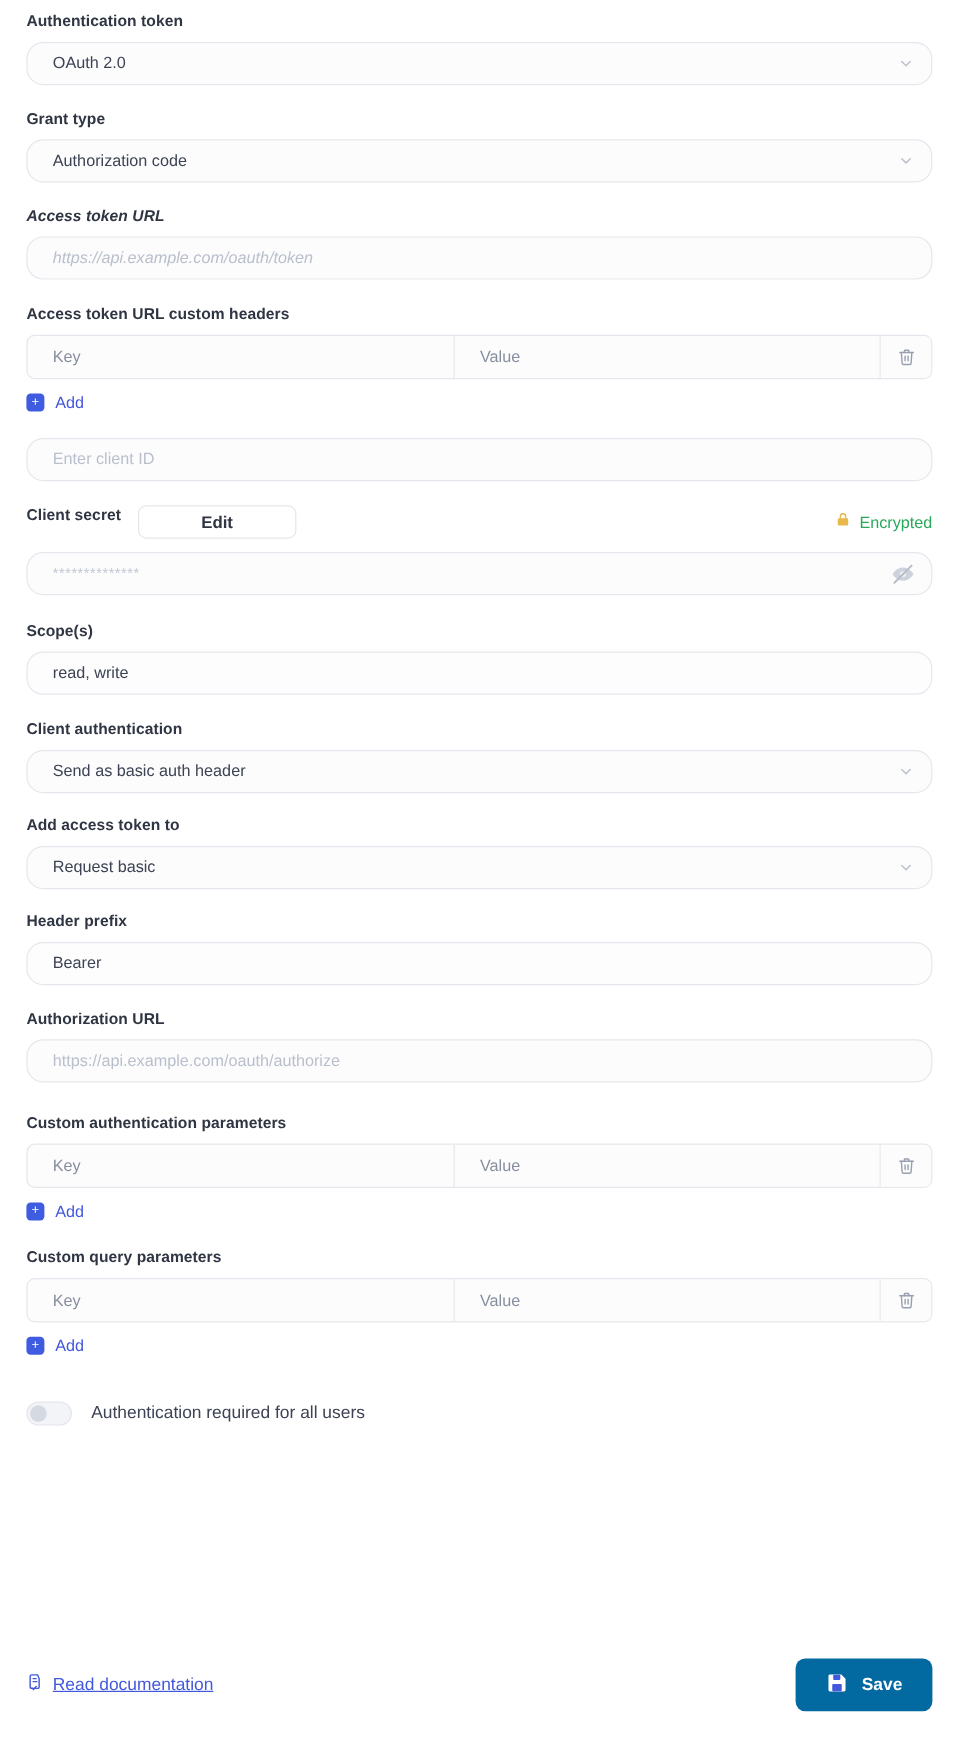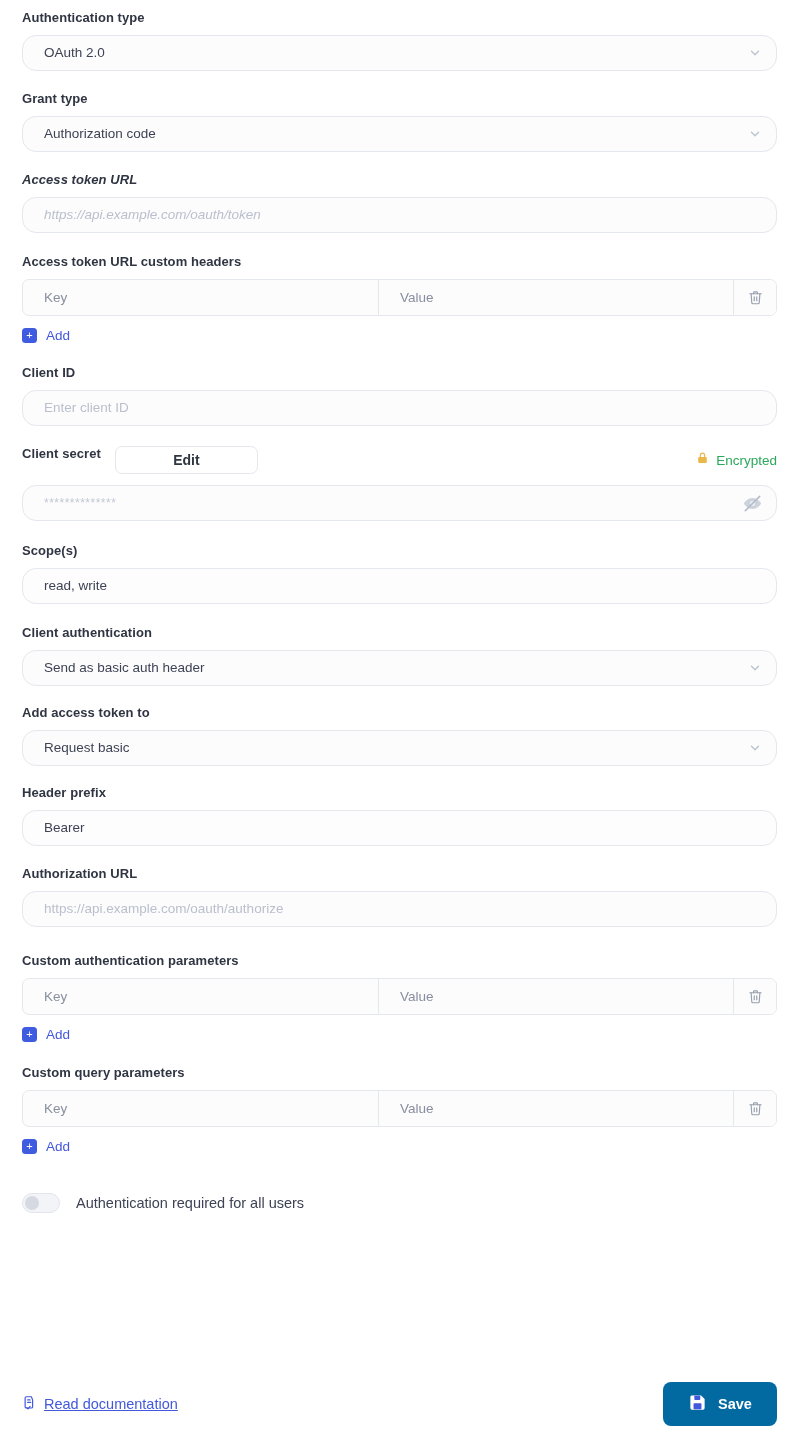--- a/index.html
+++ b/index.html
@@ -110,21 +110,21 @@
   }
 
   
   .secretrow {
     display: flex;
     width: 755px;
     height: 28px;
   }
   .secretrow .label { margin-right: 14px; }
   .editbtn {
-    width: 143px; height: 28px;
+    width: 132px; height: 28px;
     border: 1px solid #e4e7ec;
     border-radius: 7px;
     background: #ffffff;
     display: flex; align-items: center; justify-content: center;
     font-size: 14px;
     font-weight: 700;
     color: #2f3542;
   }
   .encwrap {
     margin-left: auto;
@@ -182,21 +182,21 @@
     font-weight: 700;
     text-align: center;
   }
 </style>
 </head>
 <body>
 
 <div class="page">
 
   <div class="field" style="padding-top:10px;">
-    <div class="label">Authentication type</div>
+    <div class="label">Authentication token</div>
     <div class="control" style="margin-top:9px;">
       <span class="txt">OAuth 2.0</span>
       <span class="chev">
         <svg width="14" height="14" viewBox="0 0 24 24" fill="none" stroke="#bcc2ce" stroke-width="2.2" stroke-linecap="round" stroke-linejoin="round">
             <polyline points="6 9 12 15 18 9"></polyline>
           </svg>
       </span>
     </div>
   </div>
 
@@ -233,21 +233,20 @@
           </svg>
       </div>
     </div>
     <div class="addrow">
       <span class="plusbox">+</span>
       <span class="addlabel">Add</span>
     </div>
   </div>
 
   <div class="field" style="margin-top:21px;">
-    <div class="label">Client ID</div>
     <div class="control" style="margin-top:9px;">
       <span class="txt ph">Enter client ID</span>
     </div>
   </div>
 
   <div class="field" style="margin-top:20px;">
     <div class="secretrow">
       <span class="label">Client secret</span>
       <div class="editbtn">Edit</div>
       <div class="encwrap">

